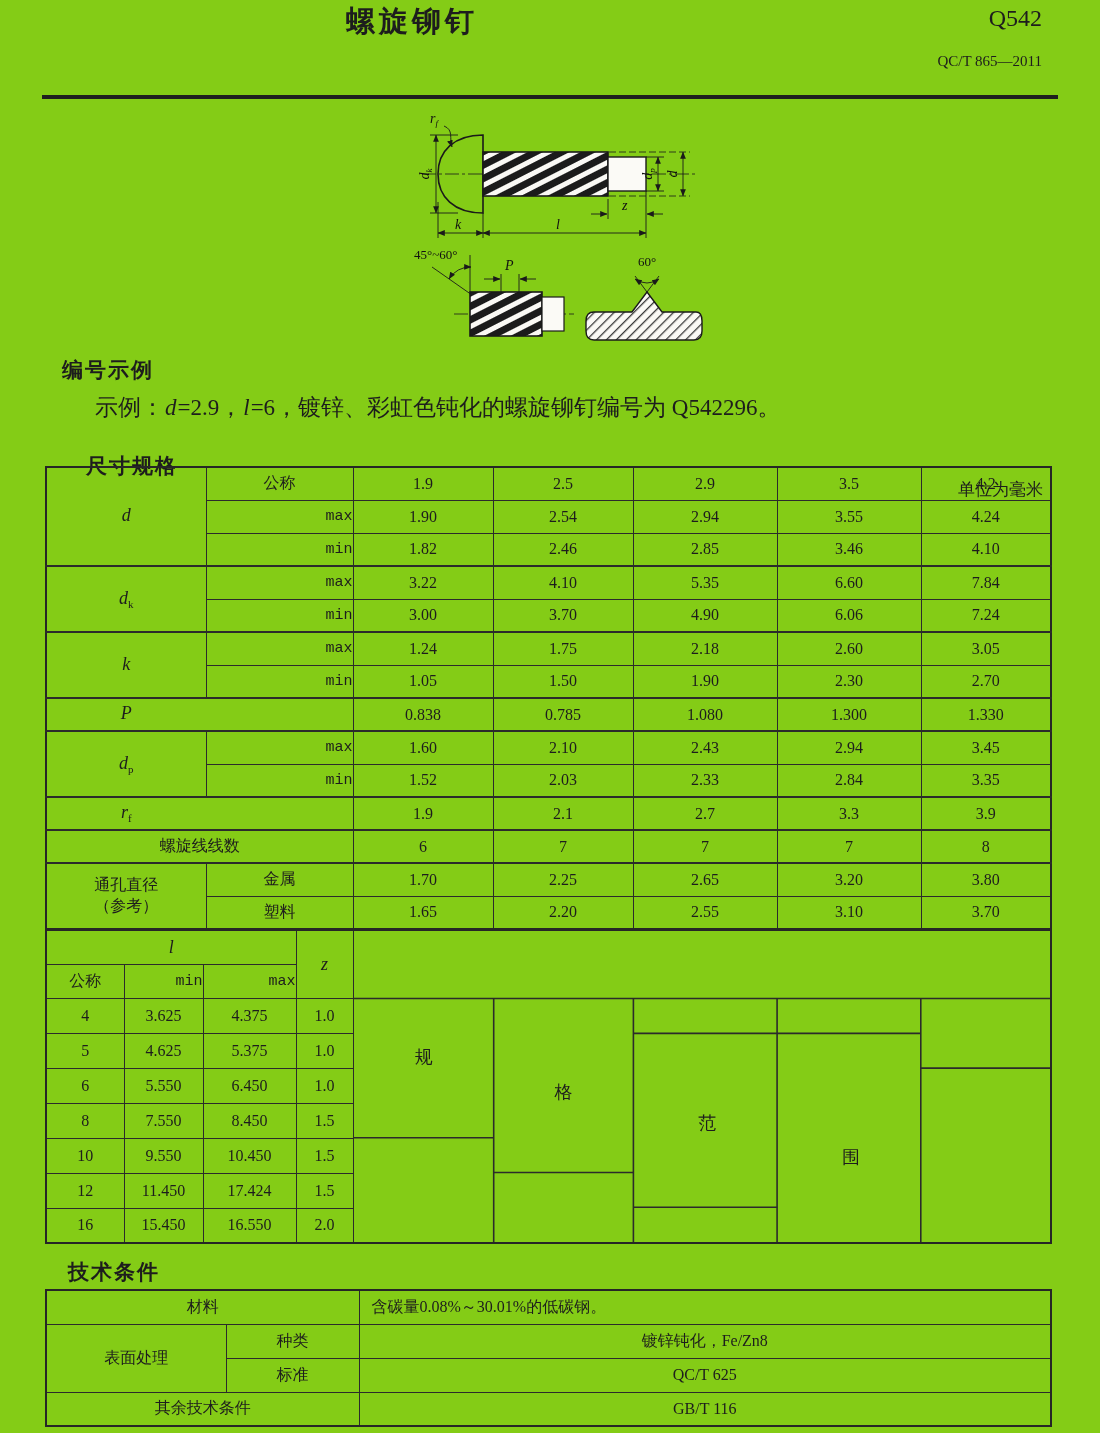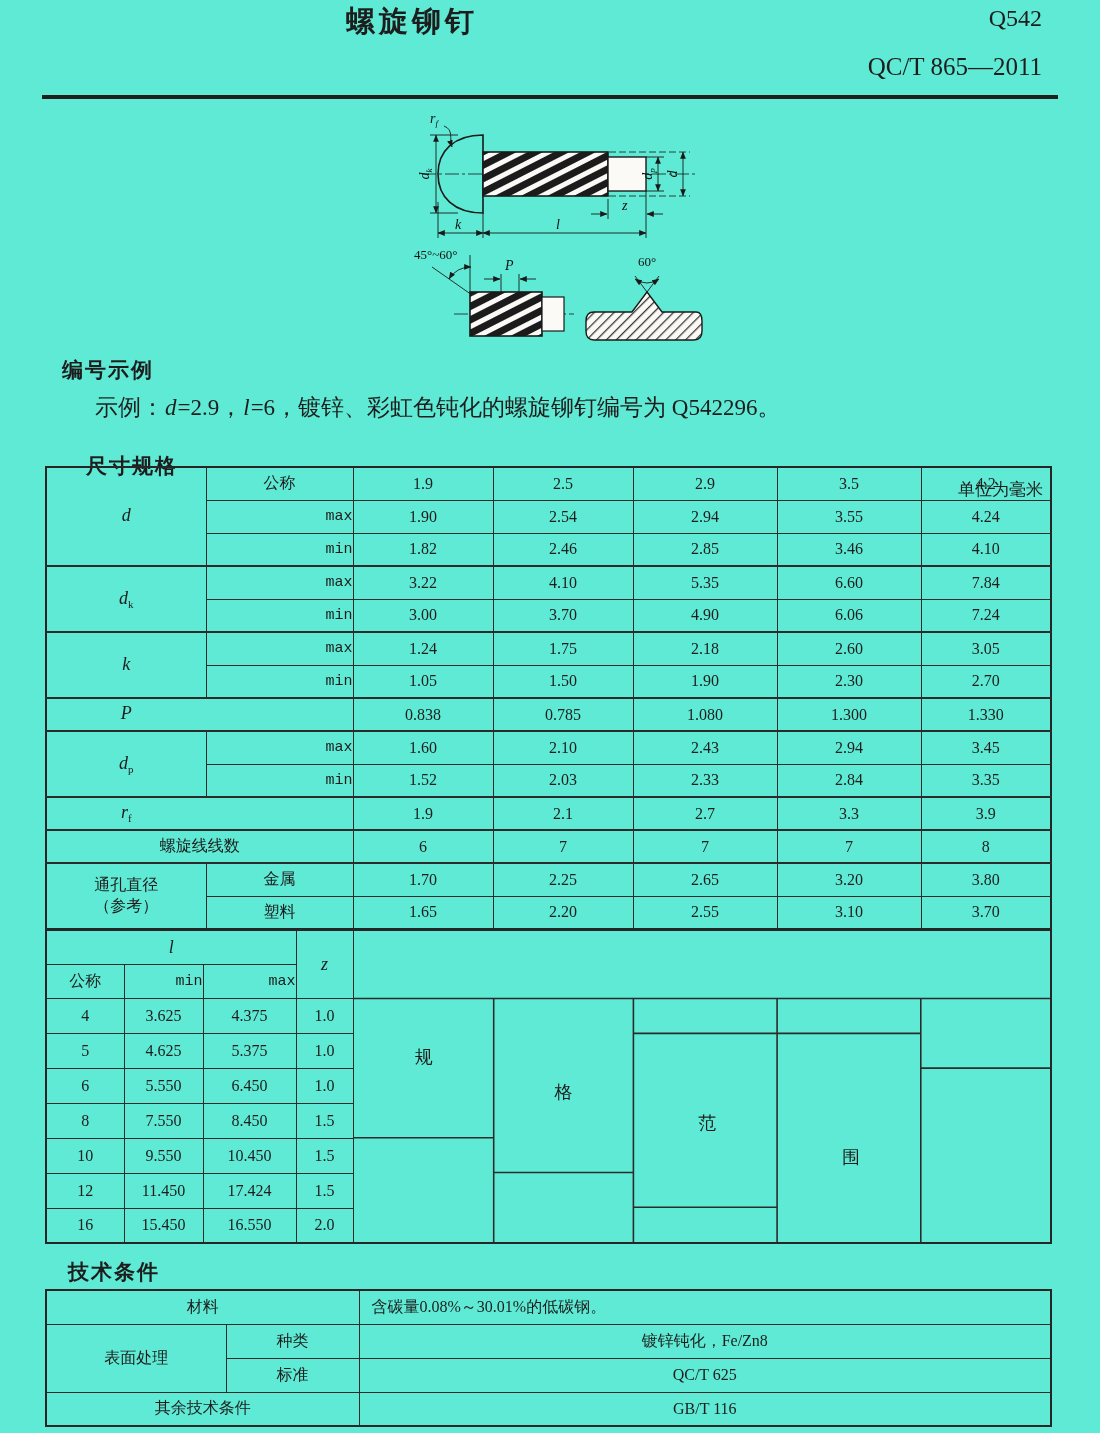--- a/index.html
+++ b/index.html
@@ -1,21 +1,21 @@
 <!DOCTYPE html>
 <html><head>
 <meta charset="utf-8">
 <style>
   html,body{margin:0;padding:0;background:#e8e8e6;}
-  .page{position:relative;width:1100px;height:1433px;margin:0 auto;background:#5eead4;
+  .page{position:relative;width:1100px;height:1433px;margin:0 auto;background:#84cc16;
         font-family:"Liberation Serif","DejaVu Serif",serif;color:#1d1d1d;overflow:hidden;}
   .hei{font-family:"Liberation Sans","DejaVu Sans",sans-serif;font-weight:bold;}
   .doc-title{position:absolute;left:346px;top:2px;font-size:29px;letter-spacing:4px;}
   .doc-code{position:absolute;right:58px;top:5px;font-size:24px;}
-  .doc-standard{position:absolute;right:58px;top:53px;font-size:25px;}
+  .doc-standard{position:absolute;right:58px;top:53px;font-size:15px;}
   .rule{position:absolute;left:42px;top:95px;width:1016px;height:4px;background:#1f1f1f;}
   .h2{position:absolute;font-size:21px;letter-spacing:2px;}
   .numbering-h{left:62px;top:356px;}
   .size-h{left:62px;top:452px;margin-left:24px;}
   .tech-h{left:68px;top:1258px;}
   .example{position:absolute;left:95px;top:392px;font-size:23px;}
   .example i{padding:0 1px;}
   .unit-note{position:absolute;right:57px;top:433px;font-size:17px;margin-top:45px;}
   .drawing{position:absolute;left:388px;top:102px;width:336px;height:258px;}
 

